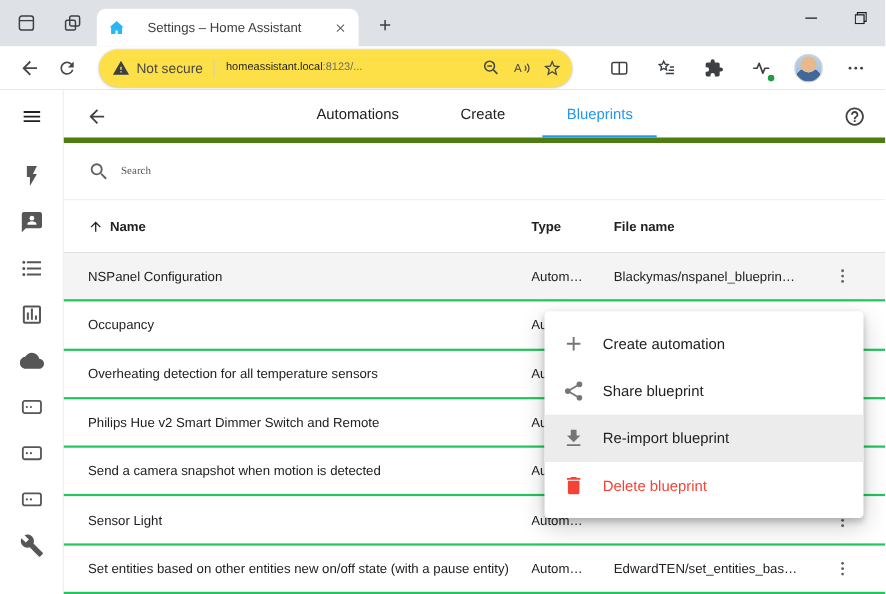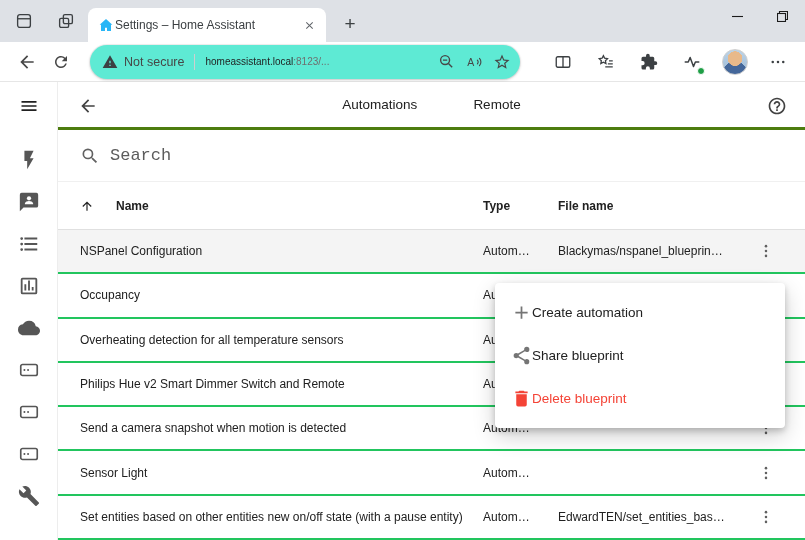--- a/index.html
+++ b/index.html
@@ -6,31 +6,31 @@
   html,body { width:805px; height:540px; }
   body { font-family:"Liberation Sans", sans-serif; background:#fff; overflow:hidden; }
   svg { display:block; }
 
   .browser { width:805px; height:540px; display:flex; flex-direction:column; position:relative; background:#fff; }
 
   
   .tabbar { height:42px; background:#dee1e6; position:relative; display:flex; align-items:flex-end; flex:0 0 auto; }
   .tabbar-icons { position:absolute; left:12px; top:0; height:42px; display:flex; align-items:center; gap:18px; }
   .chrome-ic { width:24px; height:24px; display:flex; align-items:center; justify-content:center; }
-  .tab { margin-left:88px; width:238px; height:34px; background:#fff; border-radius:8px 8px 0 0; display:flex; align-items:center; padding:0 8px 0 10px; gap:1px; }
+  .tab { margin-left:88px; width:238px; height:34px; background:#fff; border-radius:8px 8px 0 0; display:flex; align-items:center; padding:0 8px 0 10px; gap:20px; }
   .tab-title { flex:1; font-size:12px; color:#3c4043; white-space:nowrap; overflow:hidden; text-overflow:ellipsis; }
   .tab-close { width:17px; height:17px; border-radius:4px; display:flex; align-items:center; justify-content:center; }
   .newtab-btn { width:28px; height:28px; margin:0 0 4px 10px; display:flex; align-items:center; justify-content:center; font-size:19px; color:#3c4043; }
   .win-controls { position:absolute; right:0; top:0; display:flex; }
   .win-btn { width:45px; height:32px; display:flex; align-items:center; justify-content:center; }
 
   
   .toolbar { height:40px; background:#fff; border-bottom:1px solid #e6e6e6; display:flex; align-items:center; padding:0 10px; flex:0 0 auto; }
   .tb-btn { width:34px; height:34px; border-radius:6px; display:flex; align-items:center; justify-content:center; flex:0 0 auto; }
-  .url-box { width:430px; height:34px; margin-left:12px; background:#5eead4; border-radius:17px;
+  .url-box { width:430px; height:34px; margin-left:12px; background:#fde047; border-radius:17px;
              box-shadow:0 1px 3px rgba(0,0,0,.18), 0 0 0 1px rgba(0,0,0,.05); display:flex; align-items:center; padding:0 4px 0 12px; min-width:0; }
   .sec-label { font-size:12.5px; color:#474747; margin-left:6px; white-space:nowrap; }
   .url-divider { width:1px; height:16px; background:#cfcfcf; margin:0 10px; flex:0 0 auto; }
   .url-text { font-size:10px; color:#1f1f1f; white-space:nowrap; overflow:hidden; }
   .url-muted { color:#6e6e6e; }
   .url-actions { margin-left:auto; display:flex; align-items:center; }
   .url-ic { width:28px; height:28px; display:flex; align-items:center; justify-content:center; flex:0 0 auto; }
   .tb-right { margin-left:auto; display:flex; align-items:center; gap:9px; }
   .rel { position:relative; }
   .avatar { width:26px; height:26px; border-radius:50%;
@@ -44,44 +44,44 @@
   .page { flex:1; display:flex; position:relative; overflow:hidden; background:#fff; }
 
   .sidebar { width:58px; flex:0 0 auto; border-right:1px solid #ededed; display:flex; flex-direction:column; align-items:center; background:#fff; }
   .sb-menu { height:48px; width:100%; display:flex; align-items:center; justify-content:center; }
   .sb-items { margin-top:9px; display:flex; flex-direction:column; }
   .sb-btn { width:58px; height:42px; display:flex; align-items:center; justify-content:center; }
   .sb-btn svg { width:22px; height:22px; }
 
   .main { flex:1; display:flex; flex-direction:column; min-width:0; }
 
-  .ha-header { height:48px; position:relative; display:flex; justify-content:center; border-bottom:3px solid #4d7c0f; flex:0 0 auto; }
+  .ha-header { height:48px; position:relative; display:flex; justify-content:center; border-bottom:5px solid #4d7c0f; flex:0 0 auto; }
   .back-btn { position:absolute; left:14px; top:8px; width:32px; height:32px; display:flex; align-items:center; justify-content:center; }
   .help-btn { position:absolute; right:12px; top:8px; width:32px; height:32px; display:flex; align-items:center; justify-content:center; }
   .ha-tabs { display:flex; height:100%; }
   .ha-tab { padding:0 28px; display:flex; align-items:center; font-size:13.5px; color:#212121; position:relative; cursor:pointer; white-space:nowrap; }
   .ha-tab.active { color:#2196f3; }
   .ha-tab.active::after { content:""; position:absolute; left:6px; right:6px; bottom:0; height:2px; background:#2196f3; }
 
   .search-row { height:52px; display:flex; align-items:center; padding-left:22px; gap:10px; border-bottom:1px solid #f0f0f0; flex:0 0 auto; }
-  .search-input { border:none; outline:none; font-size:17px; color:#b91c1c; width:420px; font-family:Liberation Mono, monospace; background:transparent; }
+  .search-input { border:none; outline:none; font-size:10px; color:#b91c1c; width:420px; font-family:Liberation Serif, serif; background:transparent; }
   .search-input::placeholder { color:#5c5c5c; opacity:1; }
 
   .grid-cols { display:grid; grid-template-columns:403px 75px 185px 62px; align-items:center; padding-left:22px; }
   .thead { height:48px; border-bottom:1px solid #e0e0e0; font-size:12px; font-weight:bold; color:#212121; flex:0 0 auto; }
-  .th-name { display:flex; align-items:flex-end; gap:22px; }
+  .th-name { display:flex; align-items:flex-end; gap:6px; }
   .row { height:47px; border-bottom:2px solid #22c55e; font-size:12px; color:#212121; }
   .row.selected { background:#f4f4f4; }
   .cell { white-space:nowrap; overflow:hidden; text-overflow:ellipsis; }
   .kebab { justify-self:start; padding-left:14px; display:flex; align-items:center; }
 
   
   .ctx-menu { position:absolute; left:495px; top:201px; width:290px; background:#fff; border-radius:4px; padding:8px 0; z-index:10;
               box-shadow:0 3px 6px rgba(0,0,0,.2), 0 8px 22px rgba(0,0,0,.19); }
-  .ctx-item { height:43px; display:flex; align-items:center; padding:0 16px; font-size:13.5px; color:#212121; cursor:pointer; }
+  .ctx-item { height:43px; display:flex; align-items:center; padding:0 16px; gap:16px; font-size:13.5px; color:#212121; cursor:pointer; }
   .ctx-item.hovered { background:#ececec; }
   .ctx-item.danger { color:#f44336; }
   .ctx-item svg { width:21px; height:21px; flex:0 0 auto; }
 </style>
 </head>
 <body>
 
 <div class="browser">
 
   <div class="tabbar">
@@ -274,21 +274,22 @@
     <div class="main">
 
       <div class="ha-header">
         <div class="back-btn">
           <svg width="20" height="20" viewBox="0 0 24 24" fill="#424242">
               <path d="M20 11H7.83l5.59-5.59L12 4l-8 8 8 8 1.41-1.41L7.83 13H20v-2z"></path>
             </svg>
         </div>
         <div class="ha-tabs">
           <div class="ha-tab">Automations</div>
-          <div class="ha-tab">Remote</div>
+          <div class="ha-tab">Create</div>
+          <div class="ha-tab active">Blueprints</div>
         </div>
         <div class="help-btn">
           <svg width="20" height="20" viewBox="0 0 24 24" fill="#424242">
               <path d="M11 18h2v-2h-2v2zm1-16C6.48 2 2 6.48 2 12s4.48 10 10 10 10-4.48 10-10S17.52 2 12 2zm0 18c-4.41 0-8-3.59-8-8s3.59-8 8-8 8 3.59 8 8-3.59 8-8 8zm0-14c-2.21 0-4 1.79-4 4h2c0-1.1.9-2 2-2s2 .9 2 2c0 2-3 1.75-3 5h2c0-2.25 3-2.5 3-5 0-2.21-1.79-4-4-4z"></path>
             </svg>
         </div>
       </div>
 
       <div class="search-row">
         <svg width="20" height="20" viewBox="0 0 24 24" fill="#616161">
@@ -408,20 +409,26 @@
             <path d="M19 13h-6v6h-2v-6H5v-2h6V5h2v6h6v2z"></path>
           </svg>
         <span>Create automation</span>
       </div>
       <div class="ctx-item">
         <svg viewBox="0 0 24 24" fill="#757575">
             <path d="M18 16.08c-.76 0-1.44.3-1.96.77L8.91 12.7c.05-.23.09-.46.09-.7s-.04-.47-.09-.7l7.05-4.11c.54.5 1.25.81 2.04.81a3 3 0 1 0-3-3c0 .24.04.47.09.7L8.04 9.81A2.99 2.99 0 0 0 6 9a3 3 0 0 0 0 6c.79 0 1.5-.31 2.04-.81l7.12 4.16c-.05.21-.08.43-.08.65a2.92 2.92 0 1 0 2.92-2.92z"></path>
           </svg>
         <span>Share blueprint</span>
       </div>
+      <div class="ctx-item hovered">
+        <svg viewBox="0 0 24 24" fill="#757575">
+            <path d="M5 20h14v-2H5v2zM19 9h-4V3H9v6H5l7 7 7-7z"></path>
+          </svg>
+        <span>Re-import blueprint</span>
+      </div>
       <div class="ctx-item danger">
         <svg viewBox="0 0 24 24" fill="#f44336">
             <path d="M19 4h-3.5l-1-1h-5l-1 1H5v2h14V4zM6 7v12a2 2 0 0 0 2 2h8a2 2 0 0 0 2-2V7H6z"></path>
           </svg>
         <span>Delete blueprint</span>
       </div>
     </div>
 
   </div>
 </div>

